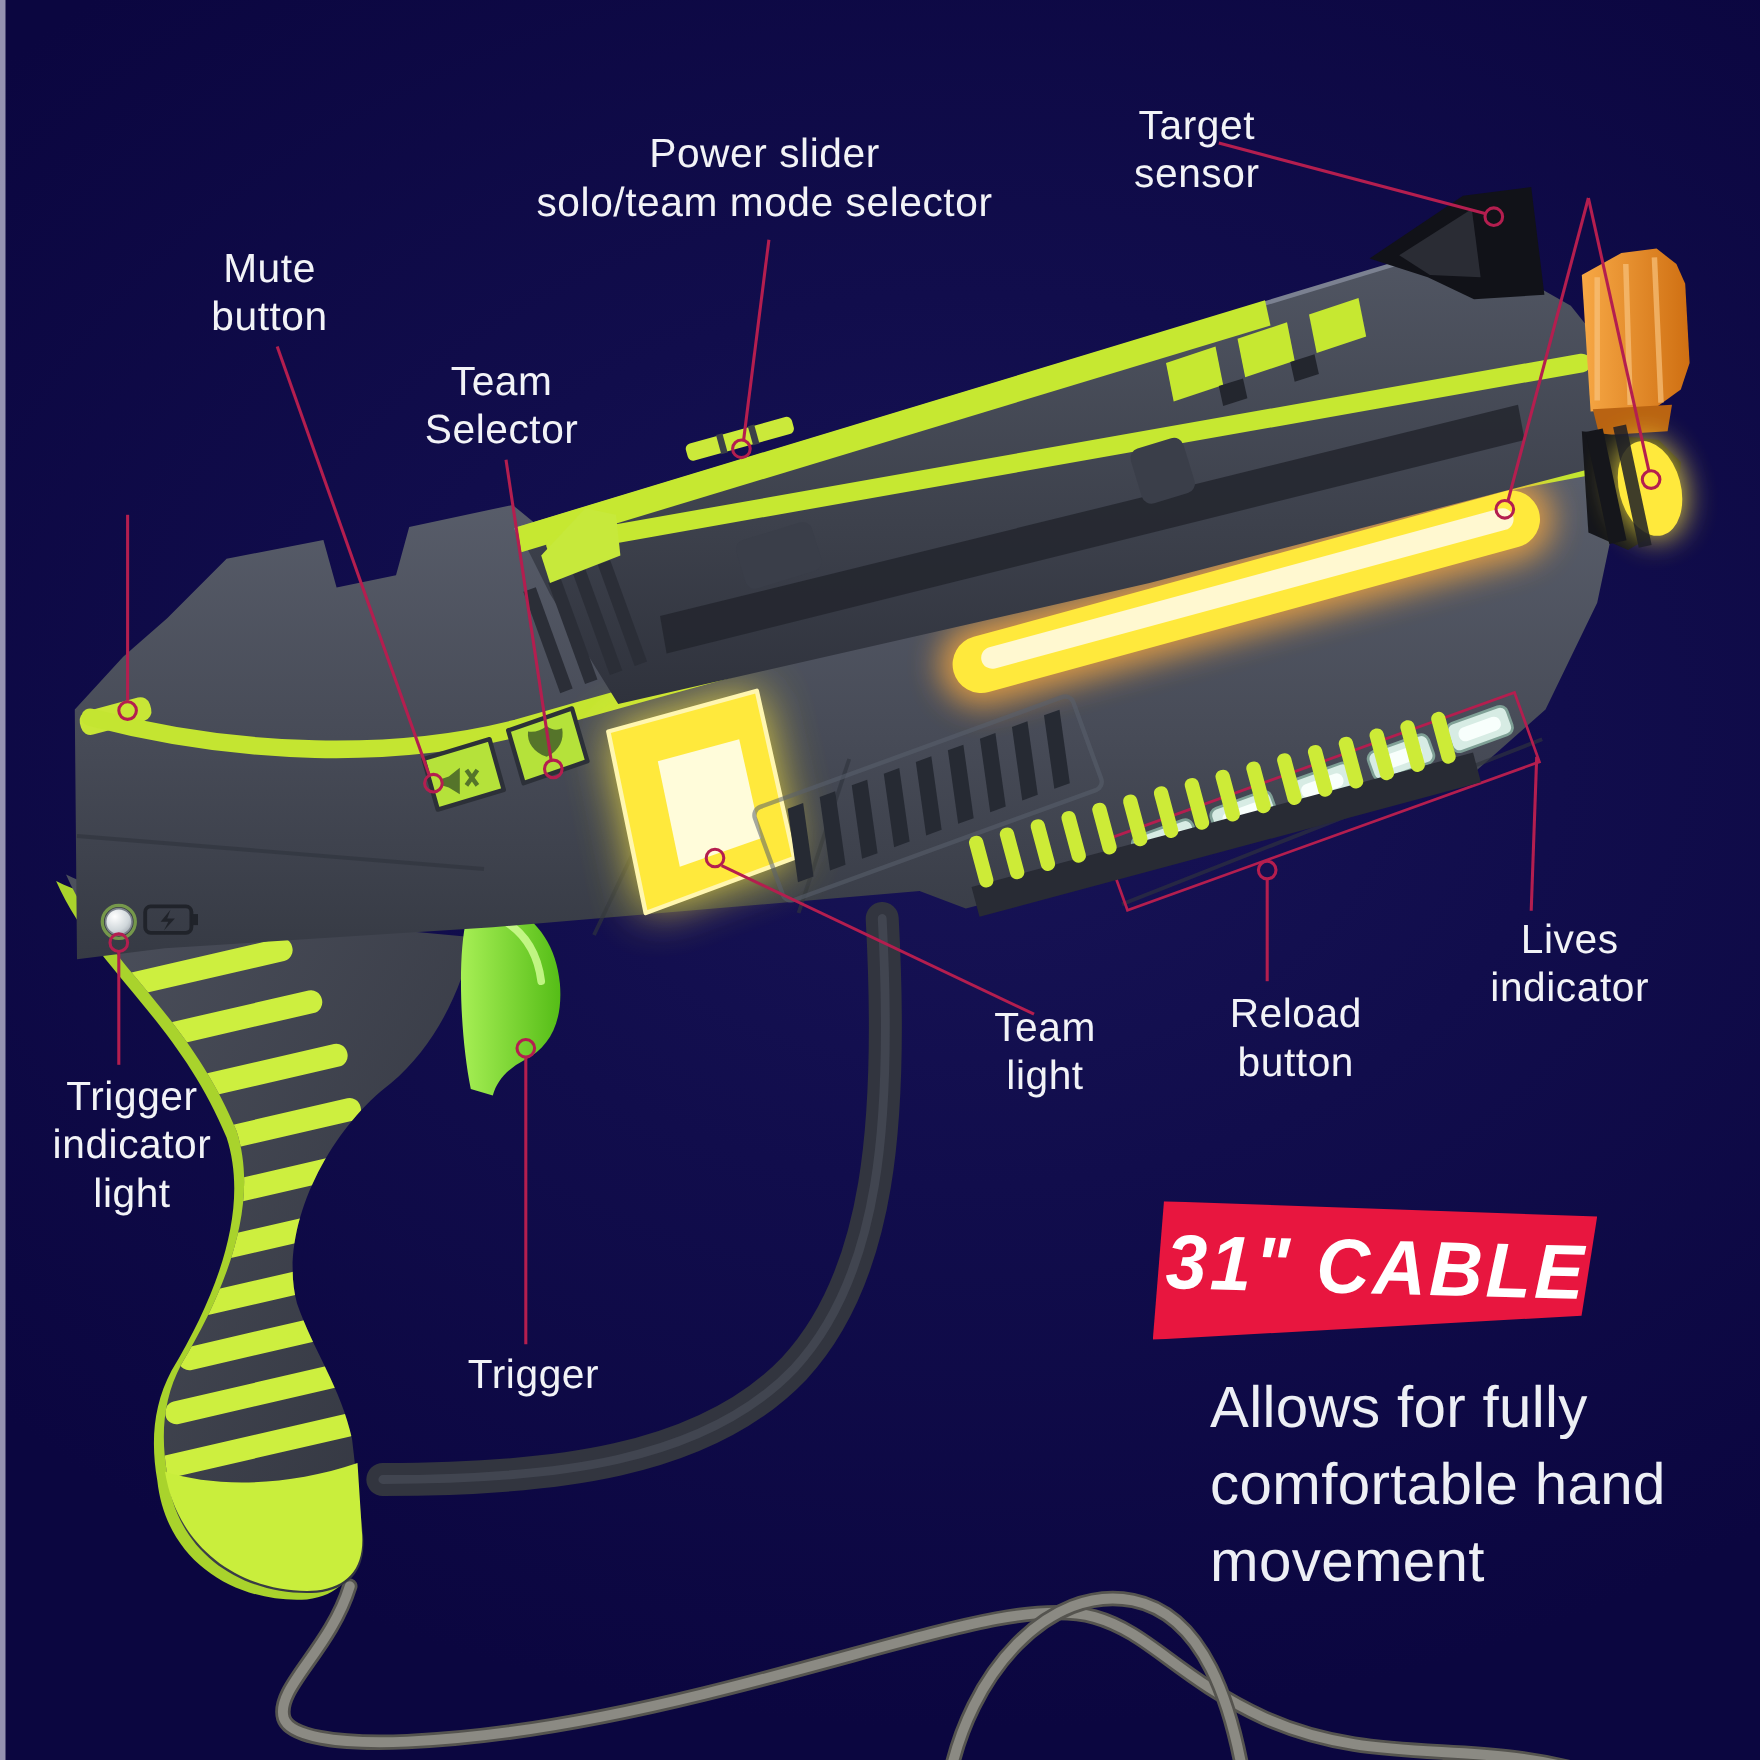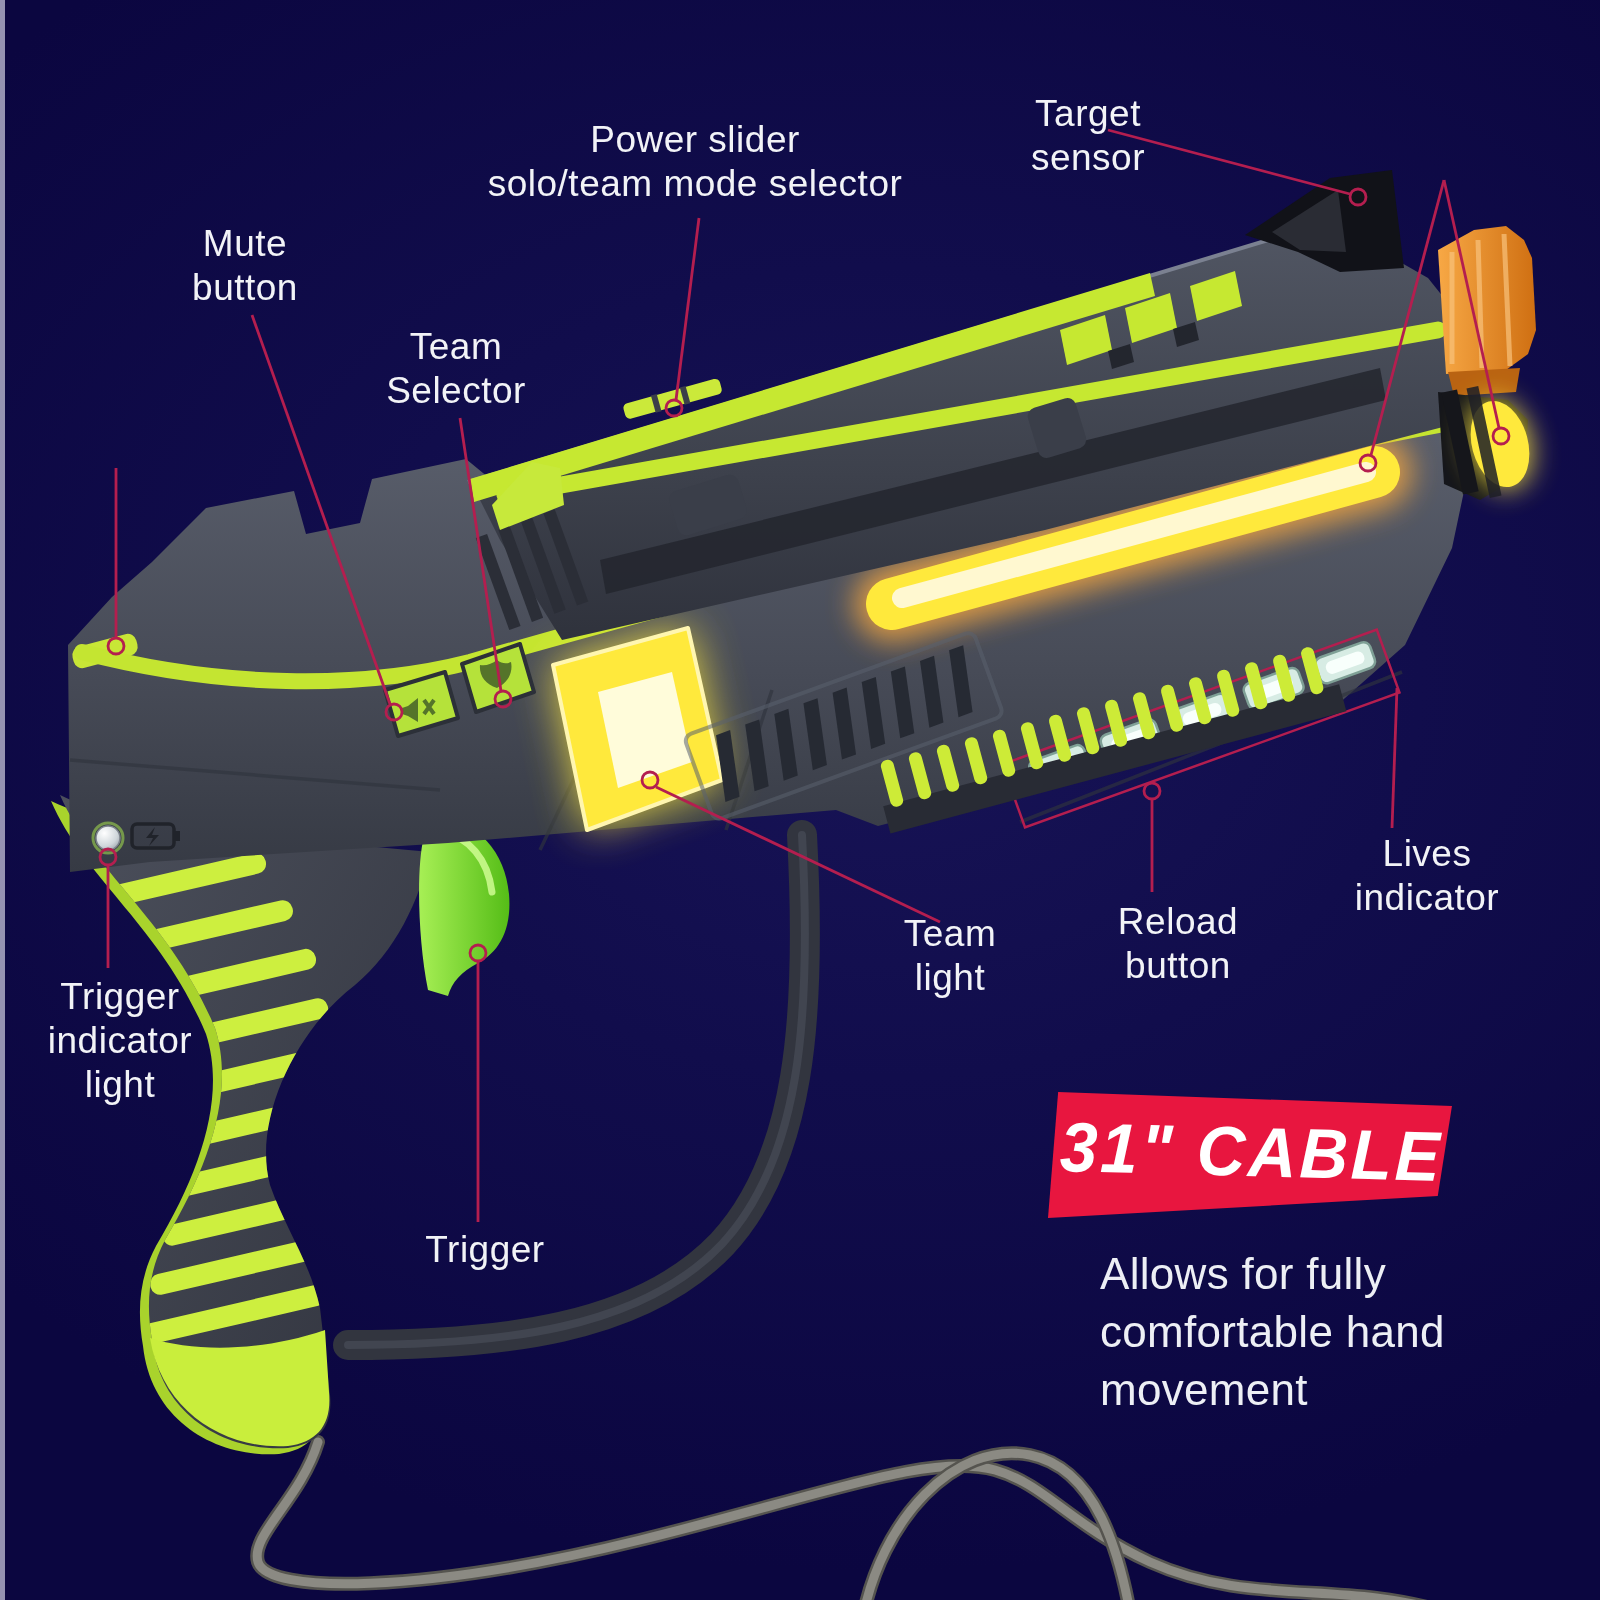--- a/index.html
+++ b/index.html
@@ -3,21 +3,21 @@
 <meta charset="utf-8">
 <style>
   html,body{margin:0;padding:0;background:#0d0945;}
   #stage{position:relative;width:1600px;height:1600px;overflow:hidden;
          background:radial-gradient(ellipse 1200px 900px at 55% 42%, #181457 0%, #110d4c 45%, #0b0640 100%);
          font-family:Liberation Sans, sans-serif;}
   #gun-svg{position:absolute;left:0;top:0;width:1600px;height:1600px;}
   .callout-label{position:absolute;transform:translateX(-50%);text-align:center;
          white-space:pre-line;color:#f2f3f7;font-size:37px;line-height:1.19;
          letter-spacing:.5px;font-weight:400;}
-  .description{position:absolute;white-space:pre-line;color:#edeff5;font-size:44px;
+  .description{position:absolute;white-space:pre-line;color:#edeff5;font-size:53px;
          line-height:1.32;letter-spacing:.3px;}
   .badge{position:absolute;left:1048px;top:1085px;width:406px;height:133px;
          background:#e8163f;clip-path:polygon(2.5% 5.3%,99.5% 15.8%,96% 83.5%,0% 100%);
          display:flex;align-items:center;justify-content:center;}
   .badge-text{color:#ffffff;font-size:70px;font-style:italic;font-weight:bold;
          letter-spacing:3px;transform:rotate(1.5deg) scaleX(.96);white-space:pre;}
   .edge-strip{position:absolute;left:0;top:0;width:5px;height:1600px;background:#aeacc6;opacity:.85;}
 </style>
 </head>
 <body>

